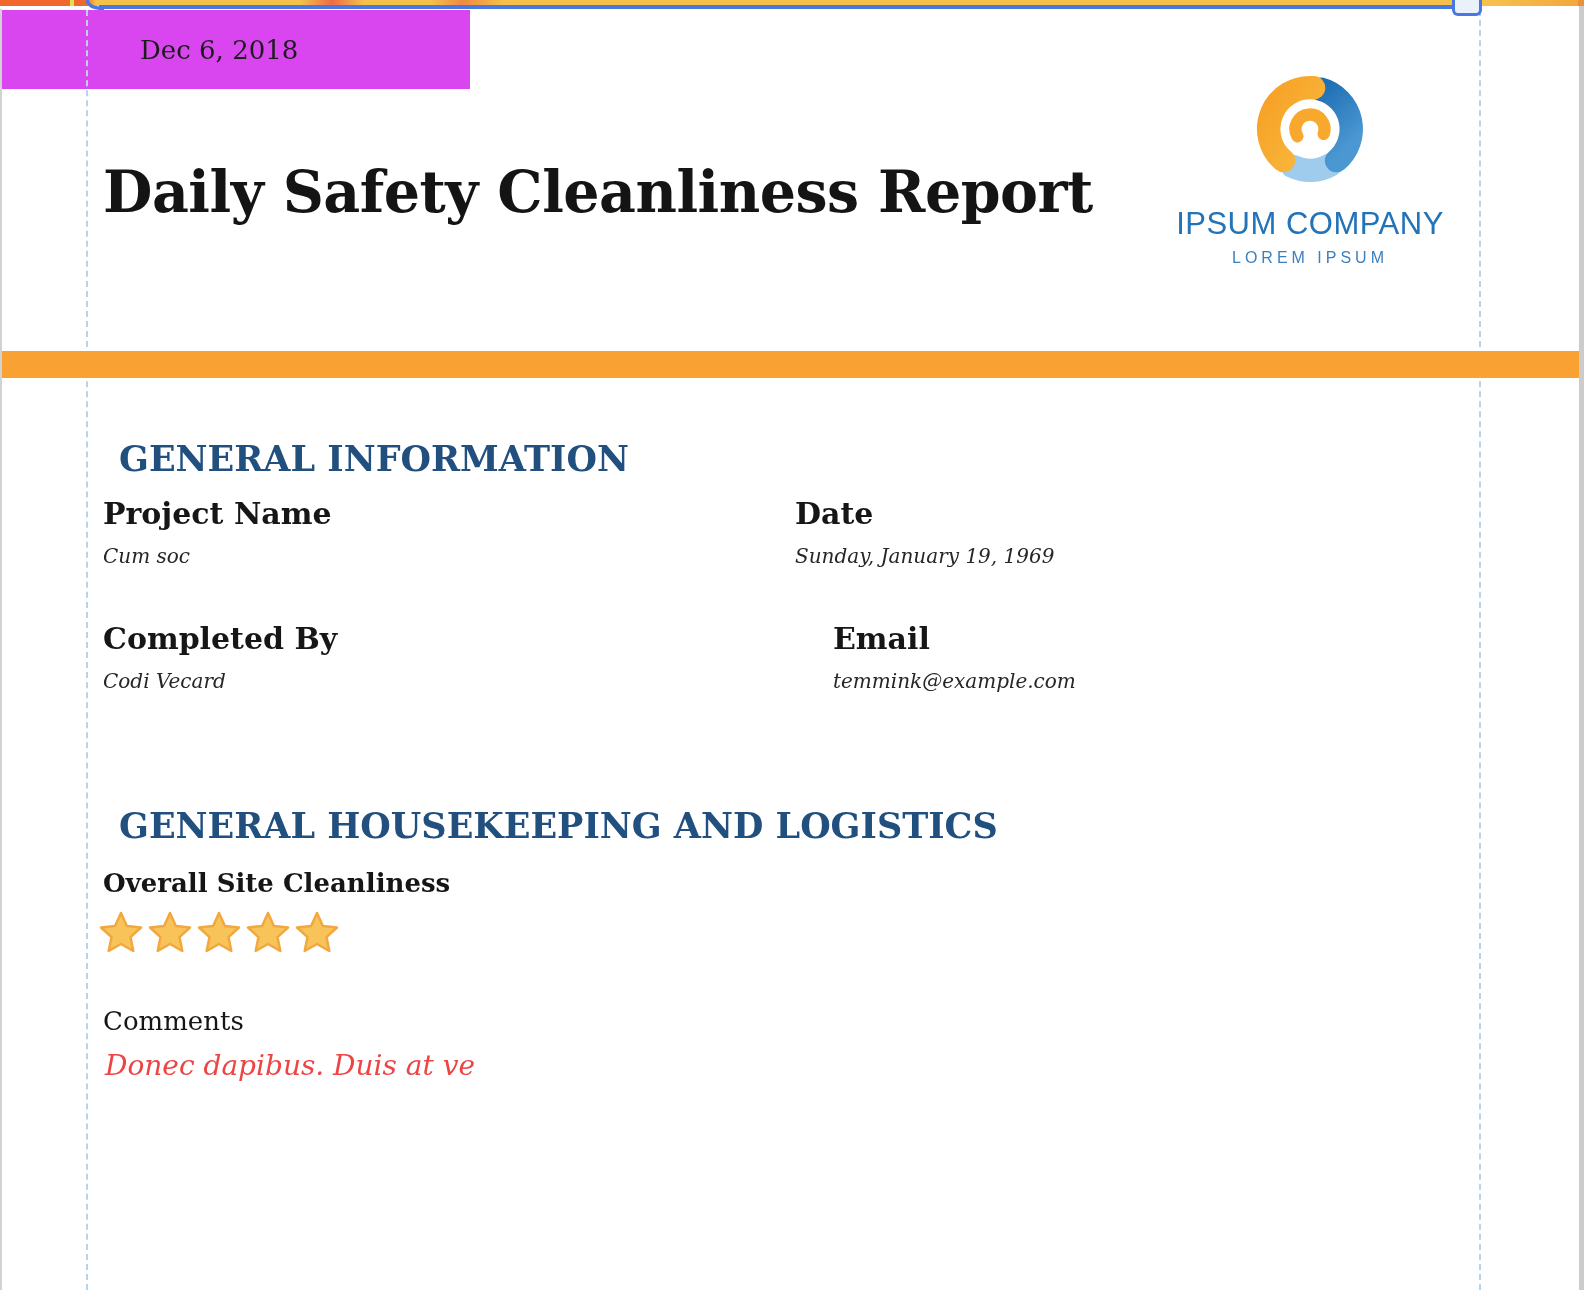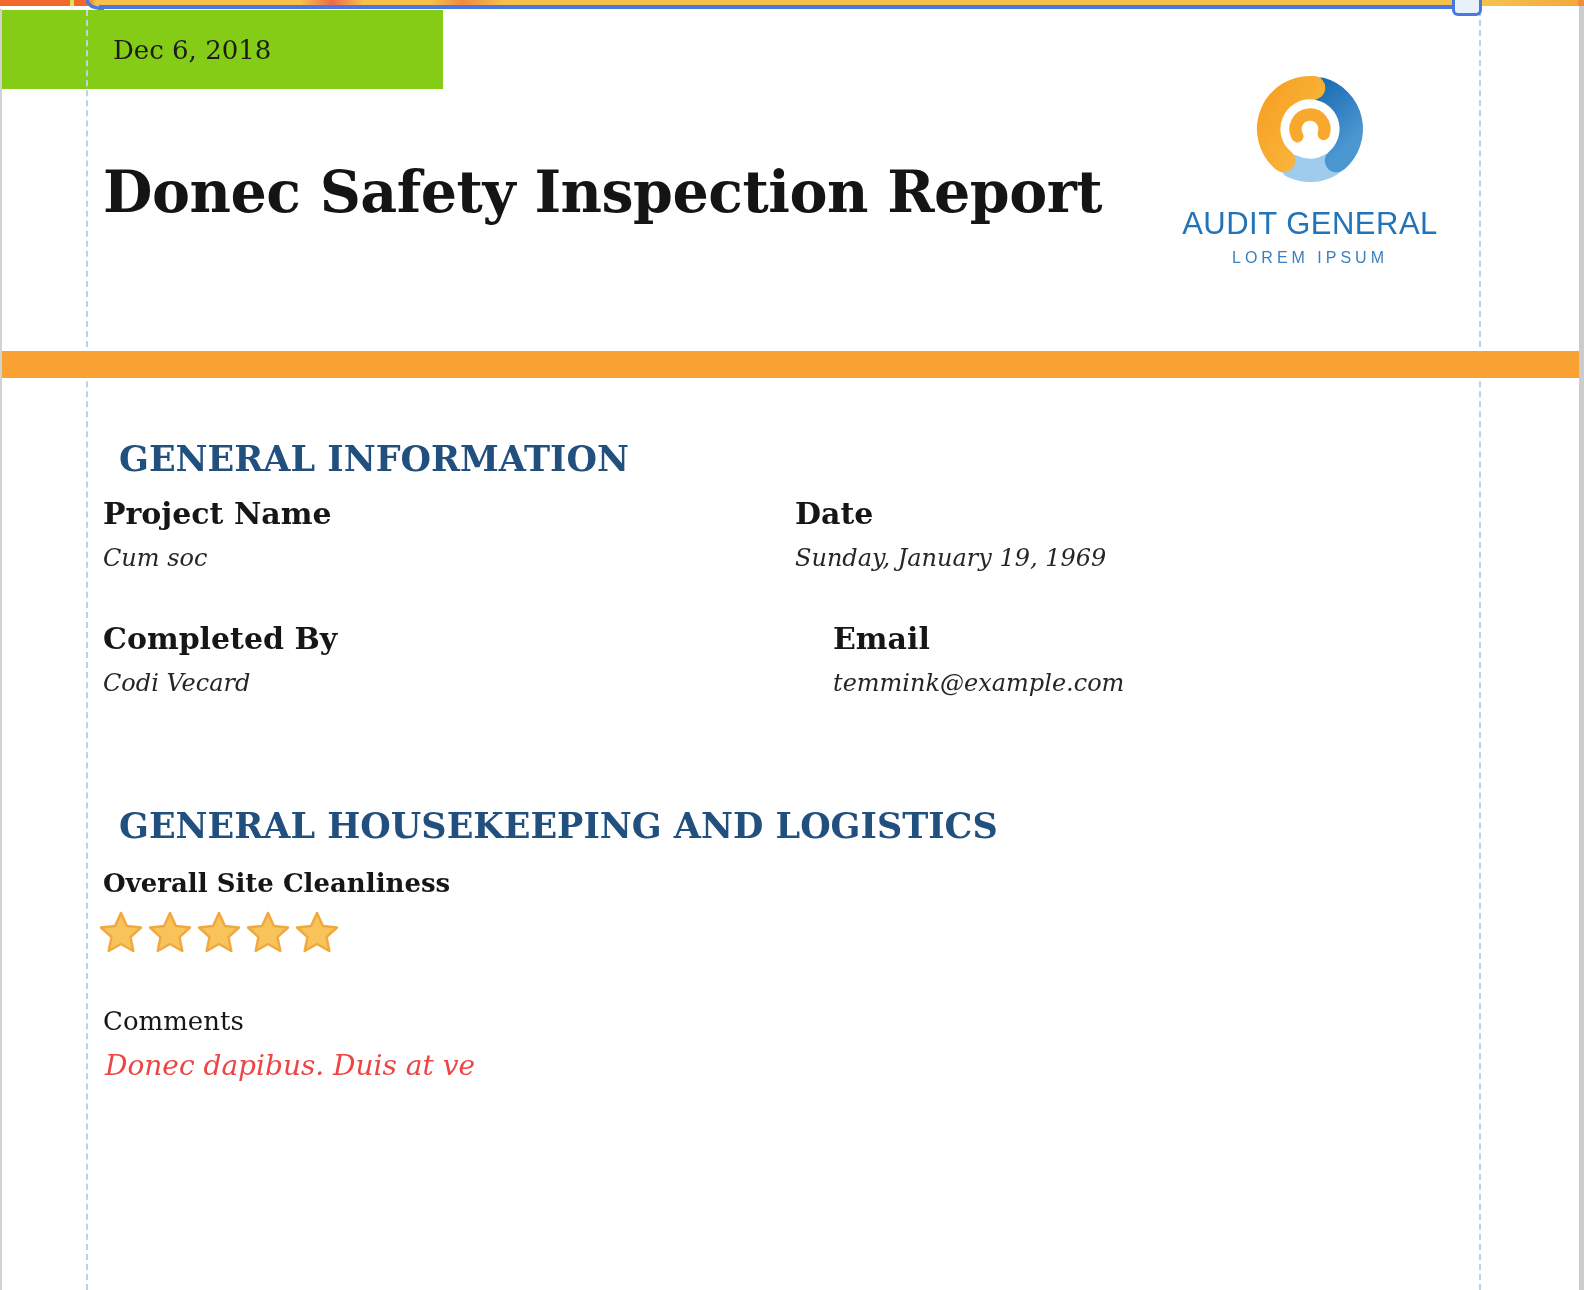--- a/index.html
+++ b/index.html
@@ -22,22 +22,22 @@
   
   .edge-left{position:absolute;left:0;top:9px;bottom:0;width:2px;background:#d2d2d2;z-index:7;}
   .edge-right{position:absolute;right:0;top:6px;bottom:0;width:5px;background:#cccccc;z-index:7;}
 
   
   .guide{position:absolute;top:0;bottom:0;width:0;border-left:2px dashed #b7d4ea;z-index:3;}
   .guide-left{left:86px;}
   .guide-right{left:1479px;}
 
   
-  .date-banner{position:absolute;left:2px;top:10px;width:441px;height:79px;background:#84cc16;
-    display:flex;align-items:center;z-index:1;}
+  .date-banner{position:absolute;left:2px;top:10px;width:441px;height:79px;background:#d946ef;
+    display:flex;align-items:center;z-index:1;padding-left:27px;}
   .date-banner span{padding-left:111px;font-size:26px;color:#1c1c1c;}
 
   
   .logo{position:absolute;left:1160px;top:62px;width:300px;text-align:center;z-index:2;}
   .logo .swirl{display:block;margin:0 auto;}
   .logo-name{margin-top:10px;font-family:"Liberation Sans",sans-serif;font-size:31px;
     color:#2273b8;letter-spacing:0.5px;}
   .logo-tagline{margin-top:7px;font-family:"Liberation Sans",sans-serif;font-size:16px;
     font-weight:normal;color:#3b7fc0;letter-spacing:4px;}
 
@@ -49,21 +49,21 @@
   .orange-bar{position:absolute;left:0;top:351px;width:1579px;height:27px;background:#f9a233;z-index:4;}
 
   
   .sec{position:absolute;margin:16px;font-size:35px;font-weight:bold;color:#21507f;z-index:2;}
   .sec1{left:103px;top:422px;}
   .sec2{left:103px;top:789px;}
 
   
   .field{position:absolute;z-index:2;}
   .field .label{font-size:30px;font-weight:bold;color:#161616;}
-  .field .value{margin-top:13px;font-size:24px;font-style:italic;color:#262626;}
+  .field .value{margin-top:13px;font-size:20px;font-style:italic;color:#262626;}
   .f1{left:103px;top:496px;}
   .f2{left:795px;top:496px;}
   .f3{left:103px;top:621px;}
   .f4{left:833px;top:621px;}
 
   
   .rating-label{position:absolute;left:103px;top:868px;font-size:26px;font-weight:bold;color:#161616;z-index:2;}
   .stars{position:absolute;left:99px;top:911px;display:flex;gap:5px;z-index:2;}
   .stars svg{display:block;}
 
@@ -104,25 +104,25 @@
         <linearGradient id="go" x1="0" y1="0" x2="1" y2="1">
           <stop offset="0" stop-color="#f6a125"></stop>
             <stop offset="1" stop-color="#f9b93f"></stop>
         </linearGradient>
       </defs>
       <path d="M78.5 92 A37 37 0 0 1 44.4 93.5" stroke="#9fcbed" stroke-width="21" fill="none" stroke-linecap="round"></path>
       <path d="M69.6 24.3 A37 37 0 0 1 83.8 88.3" stroke="url(#gb)" stroke-width="21" fill="none" stroke-linecap="round"></path>
       <path d="M36.2 88.3 A37 37 0 0 1 63.2 23.1" stroke="url(#go)" stroke-width="21" fill="none" stroke-linecap="round"></path>
       <path d="M48.7 66.5 A13 13 0 1 1 72.2 64.4" stroke="#f7a82d" stroke-width="11" fill="none" stroke-linecap="round"></path>
     </svg>
-    <div class="logo-name">AUDIT GENERAL</div>
+    <div class="logo-name">IPSUM COMPANY</div>
     <div class="logo-tagline">LOREM IPSUM</div>
   </div>
 
-  <h1 class="title">Donec Safety Inspection Report</h1>
+  <h1 class="title">Daily Safety Cleanliness Report</h1>
 
   <div class="orange-bar"></div>
 
   <h2 class="sec sec1">GENERAL INFORMATION</h2>
 
   <div class="field f1">
     <div class="label">Project Name</div>
     <div class="value">Cum soc</div>
   </div>
   <div class="field f2">

